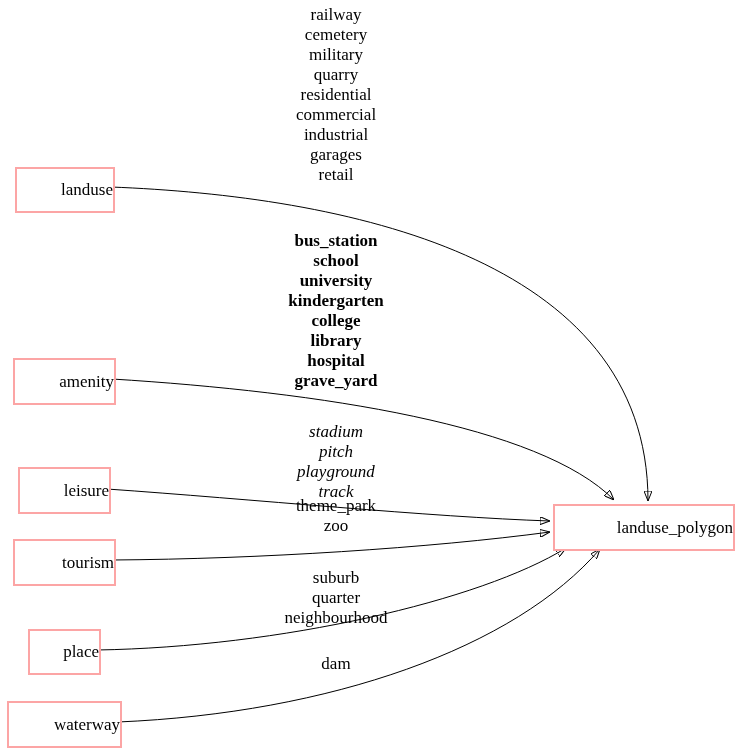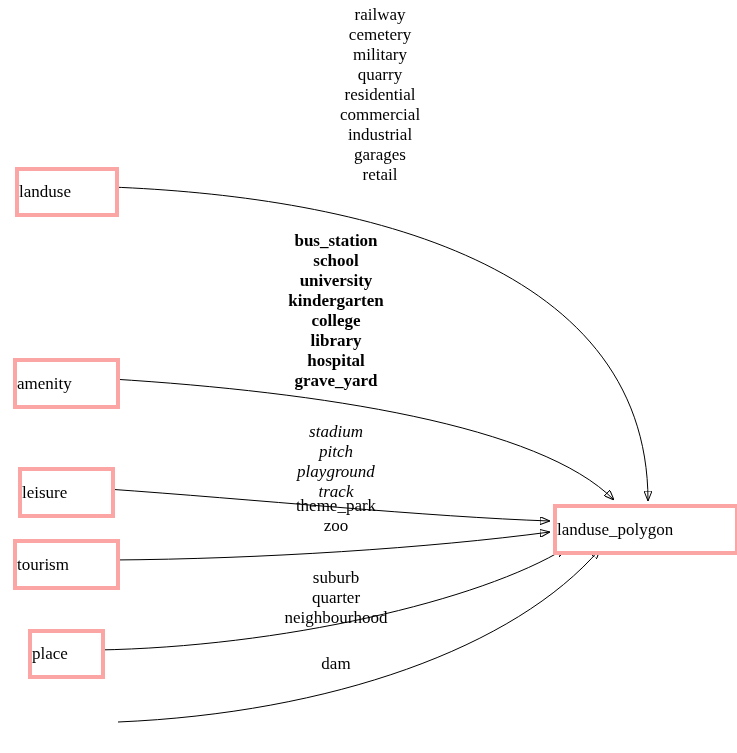--- a/index.html
+++ b/index.html
@@ -8,23 +8,23 @@
     width:737px;height:753px;
     background:#ffffff;
     font-family:"Liberation Serif","DejaVu Serif",serif;
     color:#000;
     overflow:hidden;
   }
   #edges{position:absolute;left:0;top:0;width:737px;height:753px;}
   #edges path{fill:none;stroke:#000;stroke-width:1;}
   .node{
     position:absolute;
-    border:4px solid #fca5a5;
+    border:2px solid #fca5a5;
     background:#fff;
-    display:flex;align-items:center;justify-content:flex-start;
+    display:flex;align-items:center;justify-content:flex-end;
     font-size:17px;
     white-space:nowrap;
   }
   .edge-label{
     position:absolute;
     left:336px;
     transform:translateX(-50%);
     text-align:center;
     font-size:17px;
     line-height:20px;
@@ -32,21 +32,21 @@
   }
   
   #n-landuse {left:15px; top:167px; width:96px; height:42px;}
   #n-amenity {left:13px; top:358px; width:99px; height:43px;}
   #n-leisure {left:18px; top:467px; width:89px; height:43px;}
   #n-tourism {left:13px; top:539px; width:99px; height:43px;}
   #n-place   {left:28px; top:629px; width:69px; height:42px;}
   #n-waterway{left:7px;  top:701px; width:111px;height:43px;}
   #n-target  {left:553px;top:504px; width:178px;height:43px;}
   
-  #el-landuse {top:5px;margin-left:44px;}
+  #el-landuse {top:5px;}
   #el-amenity {top:231px;font-weight:bold;}
   #el-leisure {top:422px;font-style:italic;}
   #el-tourism {top:496px;}
   #el-place   {top:568px;}
   #el-waterway{top:654px;}
 </style>
 </head>
 <body>
 
 <div id="canvas">
@@ -73,20 +73,23 @@
   </div>
   <div class="node" id="n-amenity">
     <span>amenity</span>
   </div>
   <div class="node" id="n-place">
     <span>place</span>
   </div>
   <div class="node" id="n-tourism">
     <span>tourism</span>
   </div>
+  <div class="node" id="n-waterway">
+    <span>waterway</span>
+  </div>
 
   <div class="node" id="n-target">
     <span>landuse_polygon</span>
   </div>
 
   <div class="edge-label" id="el-landuse">railway
 cemetery
 military
 quarry
 residential

